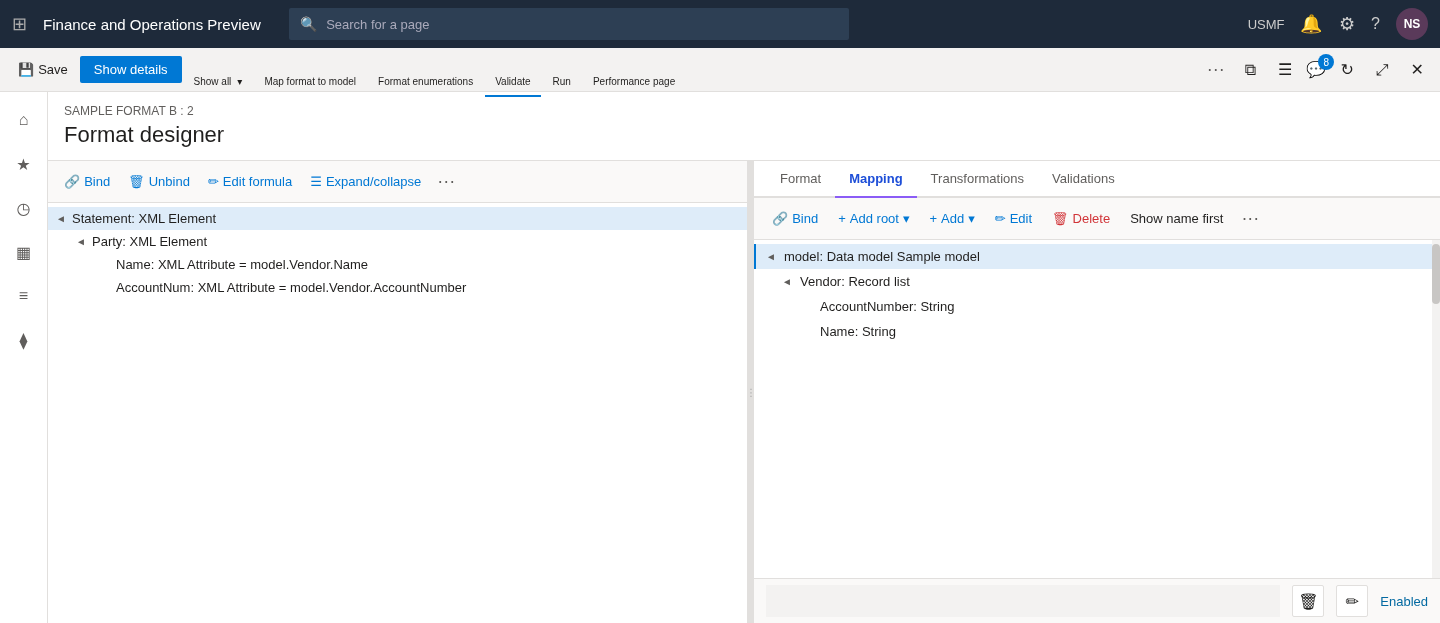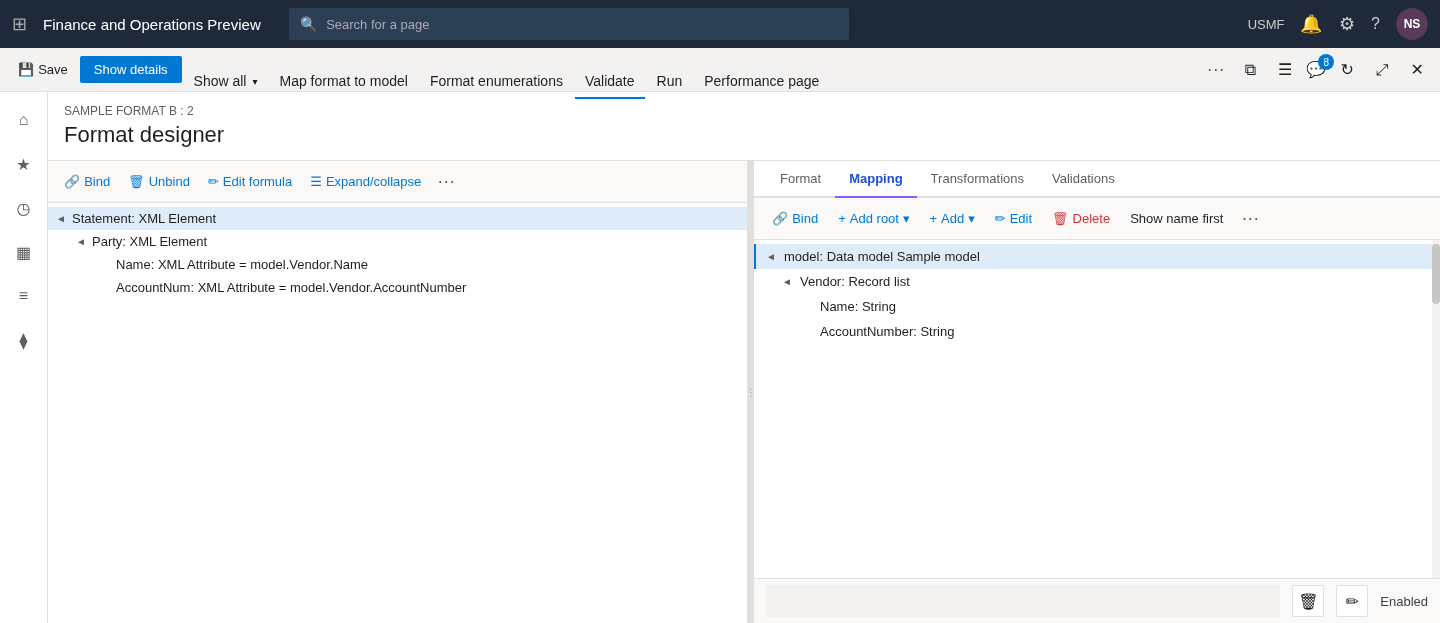--- a/index.html
+++ b/index.html
@@ -53,21 +53,21 @@
       padding: 6px 10px; border: none; background: transparent;
       color: #201f1e; font-size: 13px; cursor: pointer;
     }
     .toolbar .active-btn {
       background: #0078d4; color: white;
       border: none; padding: 6px 14px;
       font-size: 13px; cursor: pointer; border-radius: 2px;
     }
     .toolbar-btn {
       border: none; background: transparent;
-      padding: 6px 10px; font-size: 14px; color: #201f1e;
+      padding: 6px 10px; font-size: 10px; color: #201f1e;
       cursor: pointer; display: flex; align-items: center; gap: 4px; margin-top: 23px;
     }
     .toolbar-btn.has-arrow::after { content: '▾'; font-size: 10px; margin-left: 2px; }
     .toolbar-icon-btn {
       border: none; background: transparent; padding: 6px 8px;
       font-size: 16px; color: #201f1e; cursor: pointer;
     }
     .toolbar-dots { border: none; background: transparent; font-size: 18px; color: #605e5c; cursor: pointer; padding: 4px 6px; }
 
     
@@ -240,21 +240,21 @@
       border: 1px solid #e1dfdd;
       background: white;
       padding: 4px 8px;
       font-size: 13px;
       cursor: pointer;
       border-radius: 2px;
       color: #201f1e;
       display: flex; align-items: center; justify-content: center;
       width: 32px; height: 32px;
     }
-    .status-text { font-size: 13px; color: #404040; }
+    .status-text { font-size: 13px; color: #0369a1; }
 
     
     .validate-hover { position: relative; }
     .validate-hover::after {
       content: '';
       position: absolute;
       bottom: -4px;
       left: 0; right: 0;
       height: 2px;
       background: #0078d4;
@@ -442,26 +442,26 @@
             <span>model: Data model Sample model</span>
           </div>
 
           <div class="mapping-item indent1">
             <span class="toggle">◄</span>
             <span>Vendor: Record list</span>
           </div>
 
           <div class="mapping-item indent2">
             <span class="toggle" style="width:14px;"></span>
-            <span>Name: String</span>
+            <span>AccountNumber: String</span>
           </div>
 
           <div class="mapping-item indent2">
             <span class="toggle" style="width:14px;"></span>
-            <span>AccountNumber: String</span>
+            <span>Name: String</span>
           </div>
 
           <div style="position:absolute;right:0;top:0;bottom:0;width:8px;background:#f3f2f1;">
             <div style="width:8px;height:60px;background:#c8c6c4;border-radius:4px;margin-top:4px;"></div>
           </div>
         </div>
 
         <div class="bottom-bar">
           <div style="flex:1;background:#f3f2f1;min-height:32px;"></div>
           <button class="status-btn" style="font-size:16px;">🗑</button>

